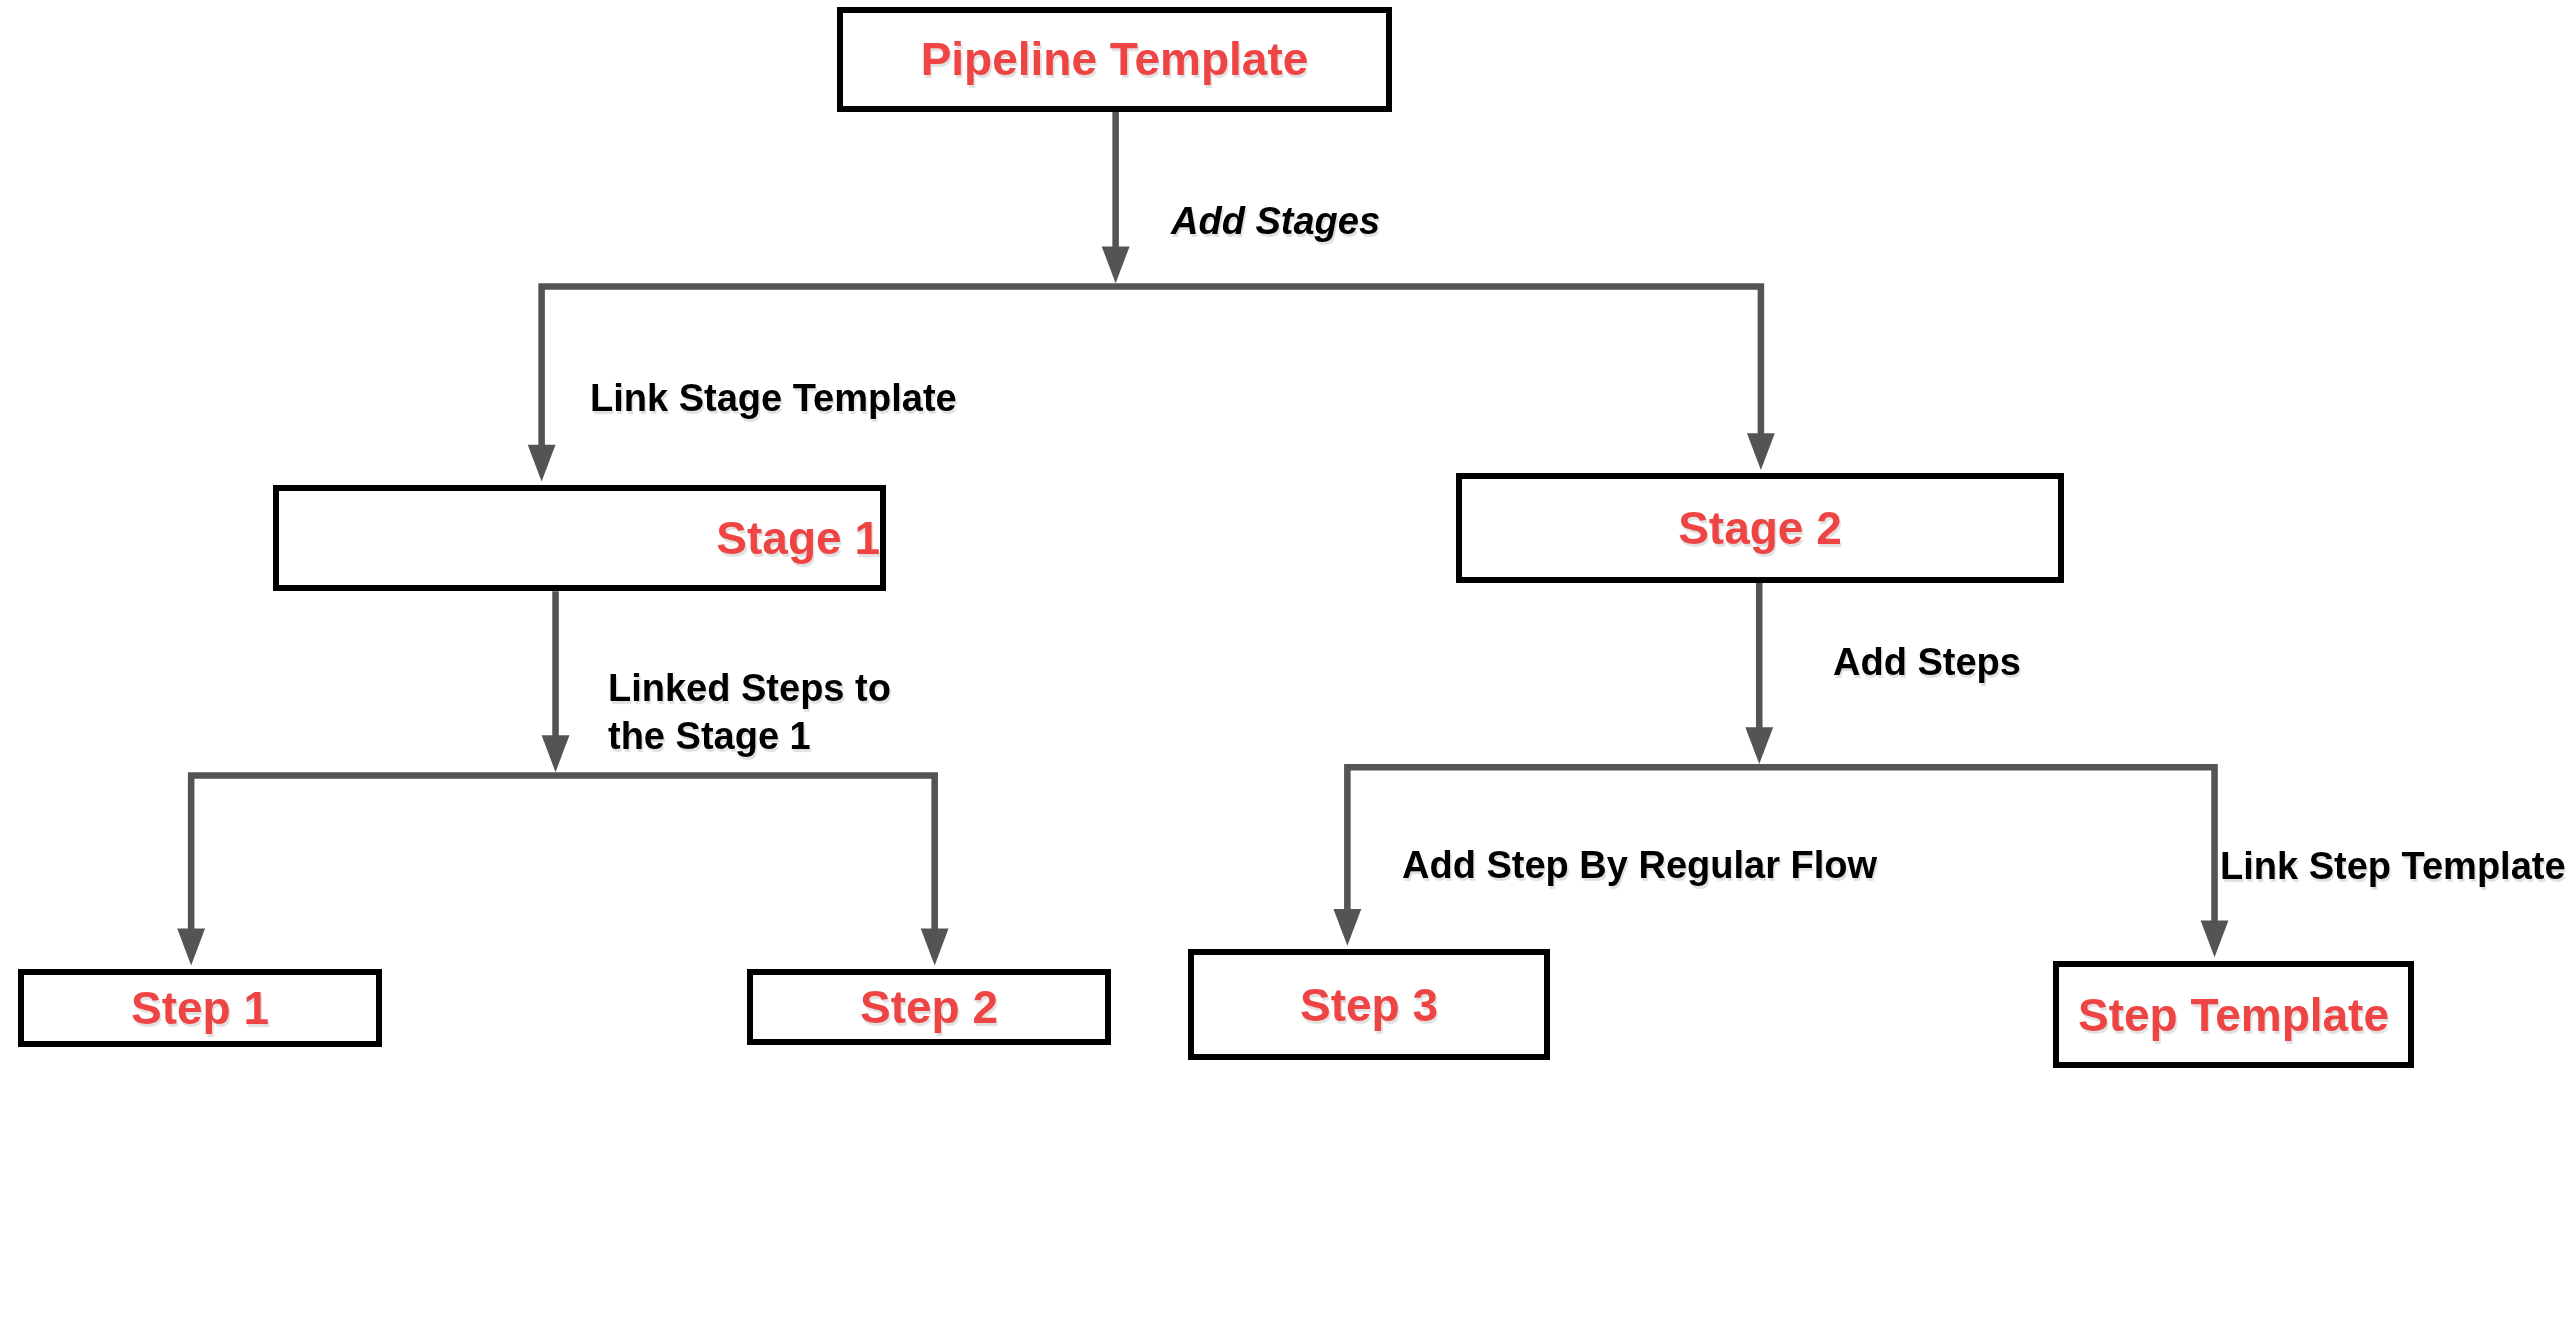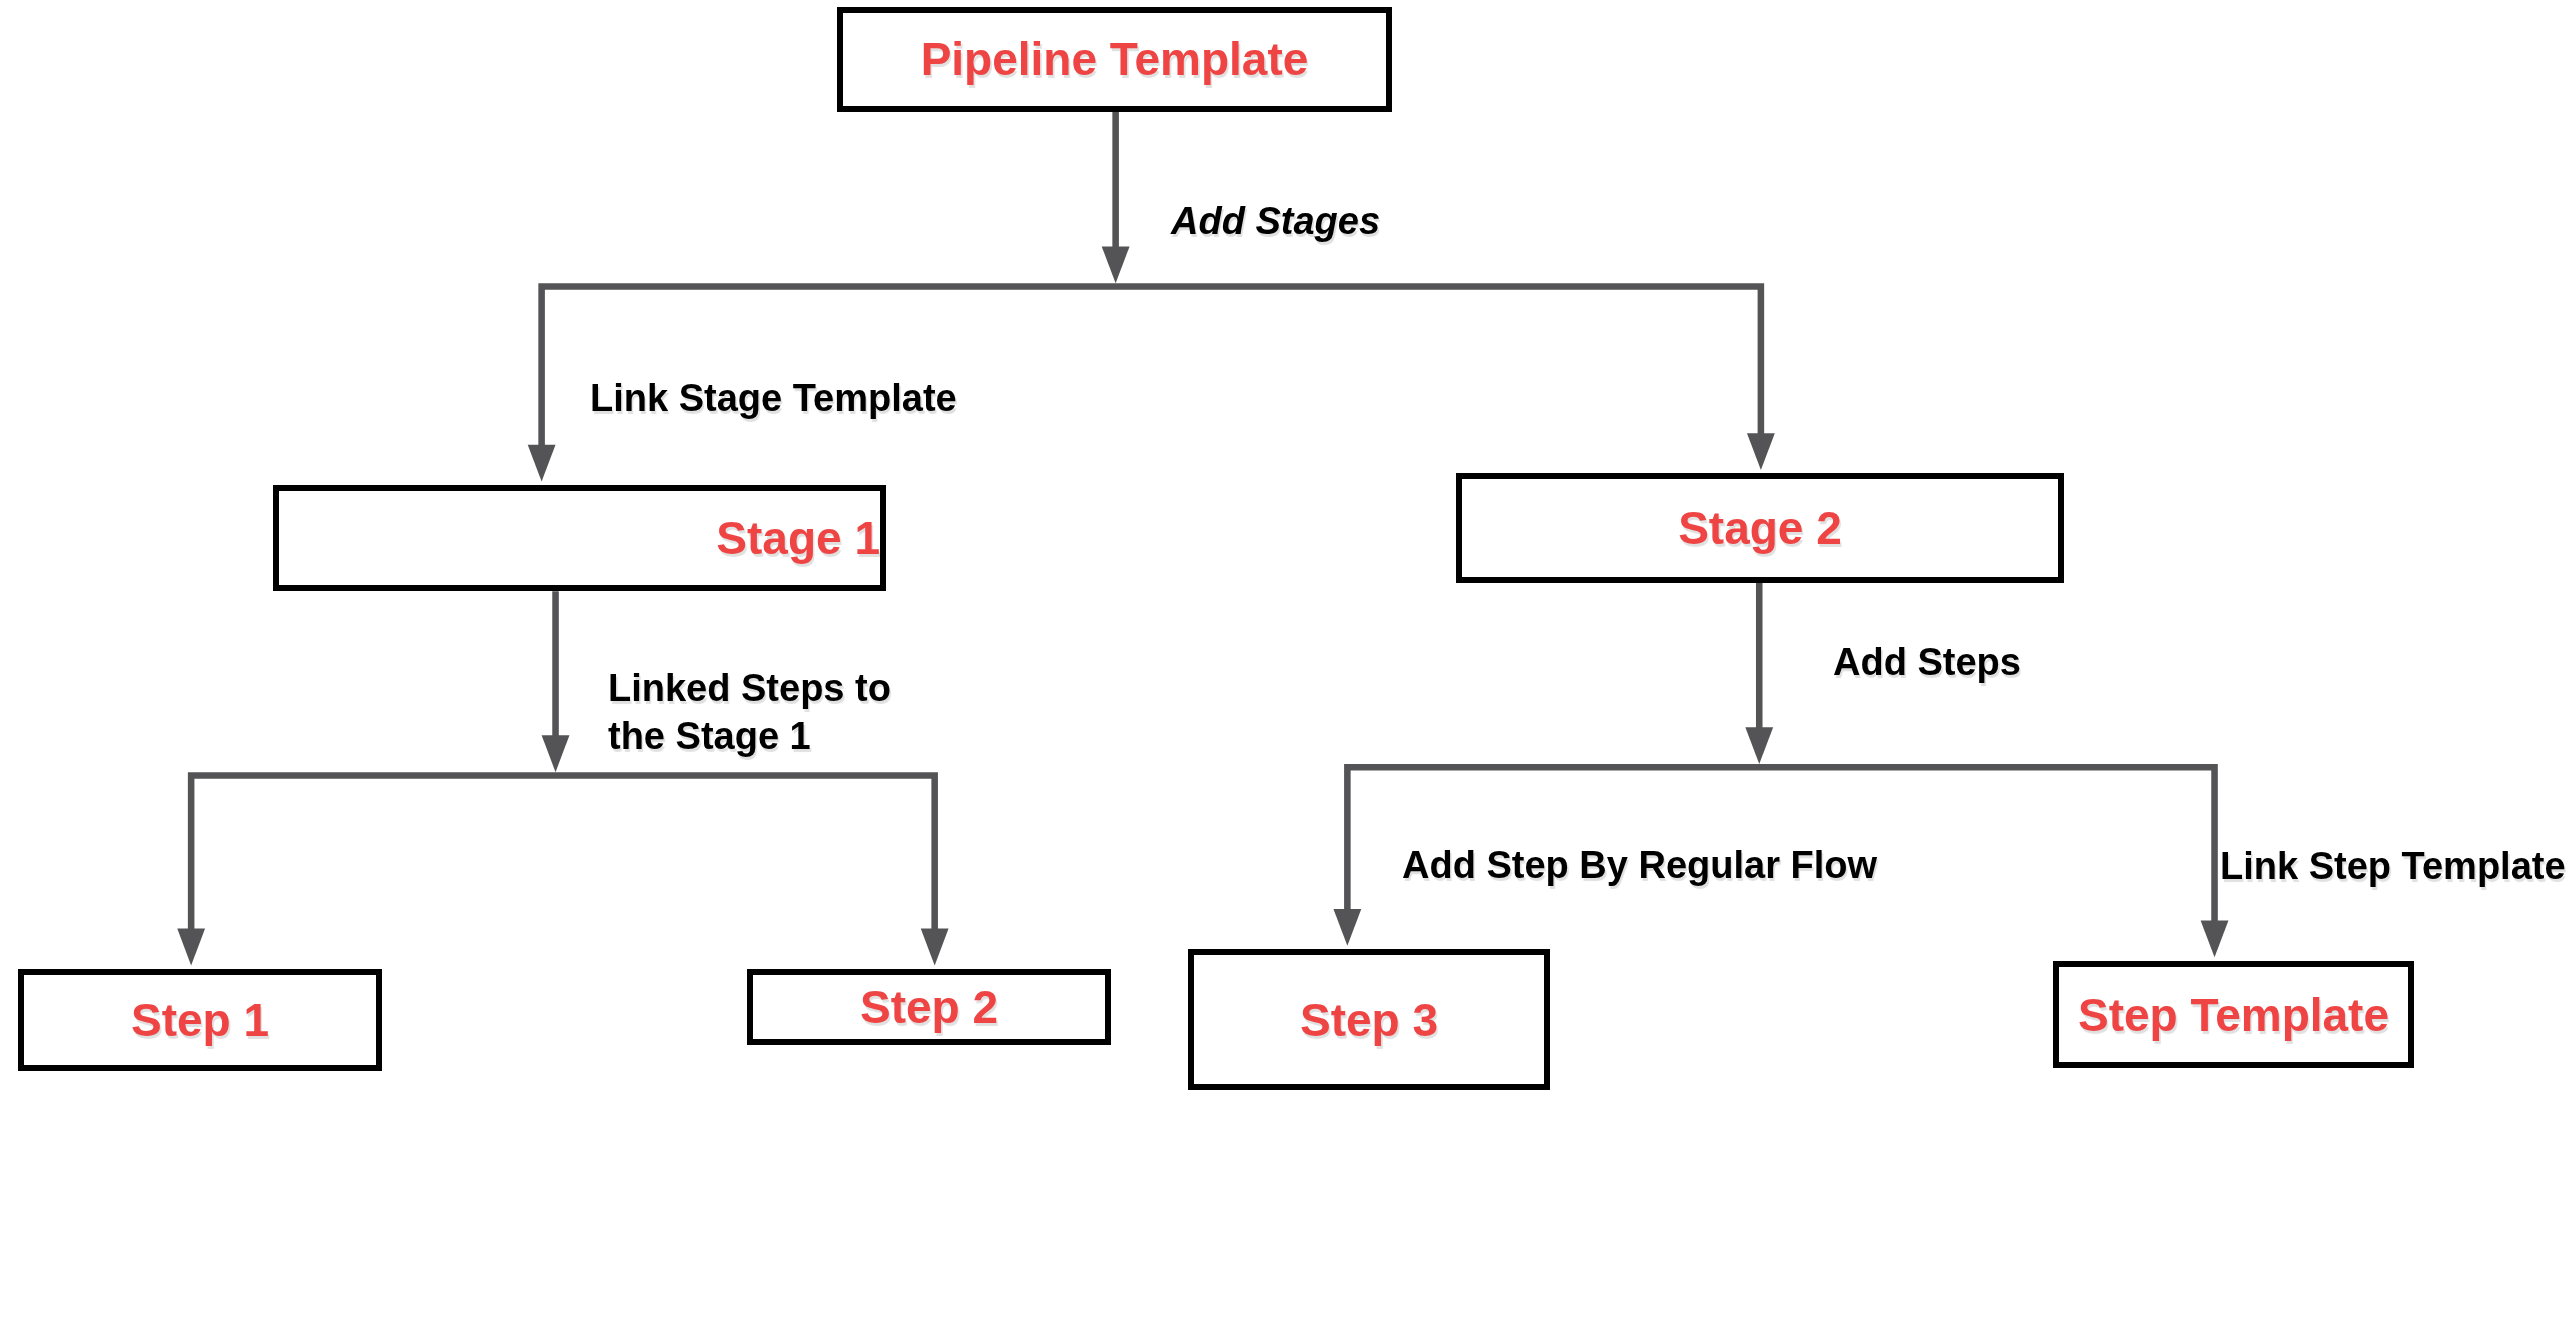--- a/index.html
+++ b/index.html
@@ -53,23 +53,23 @@
     font-size: 38px;
     line-height: 1.26;
     color: #000000;
     white-space: pre-line;
     text-shadow: 1.6px 2.5px 0.8px rgba(0,0,0,0.12);
   }
   
   .n-pipeline      { left: 837px; top: 6.6px;    width: 555px; height: 105px; }
   .n-stage1        { left: 273px;  top: 485px;  width: 613px; height: 106px; justify-content: flex-end; }
   .n-stage2        { left: 1456px; top: 473px;  width: 608px; height: 110px; }
-  .n-step1         { left: 18px;   top: 969px; width: 364px; height: 102px; }
+  .n-step1         { left: 18px;   top: 969px; width: 364px; height: 78px; }
   .n-step2         { left: 747px;  top: 969px; width: 364px; height: 76px; }
-  .n-step3         { left: 1188px; top: 949px; width: 362px; height: 141px; }
+  .n-step3         { left: 1188px; top: 949px; width: 362px; height: 111px; }
   .n-steptemplate  { left: 2053px; top: 961px; width: 361px; height: 107px; }
   
   .l-add-stages          { left: 1171px; top: 198px; font-style: italic; }
   .l-link-stage-template { left: 590px;  top: 375px; }
   .l-add-stage-regular   { left: 1781px; top: 360px; }
   .l-linked-steps        { left: 608px;  top: 665px; }
   .l-add-steps           { left: 1833px; top: 639px; }
   .l-add-step-regular    { left: 1402px; top: 842px; }
   .l-link-step-template  { left: 2220px; top: 819px; margin-top: 24px; }
 </style>

